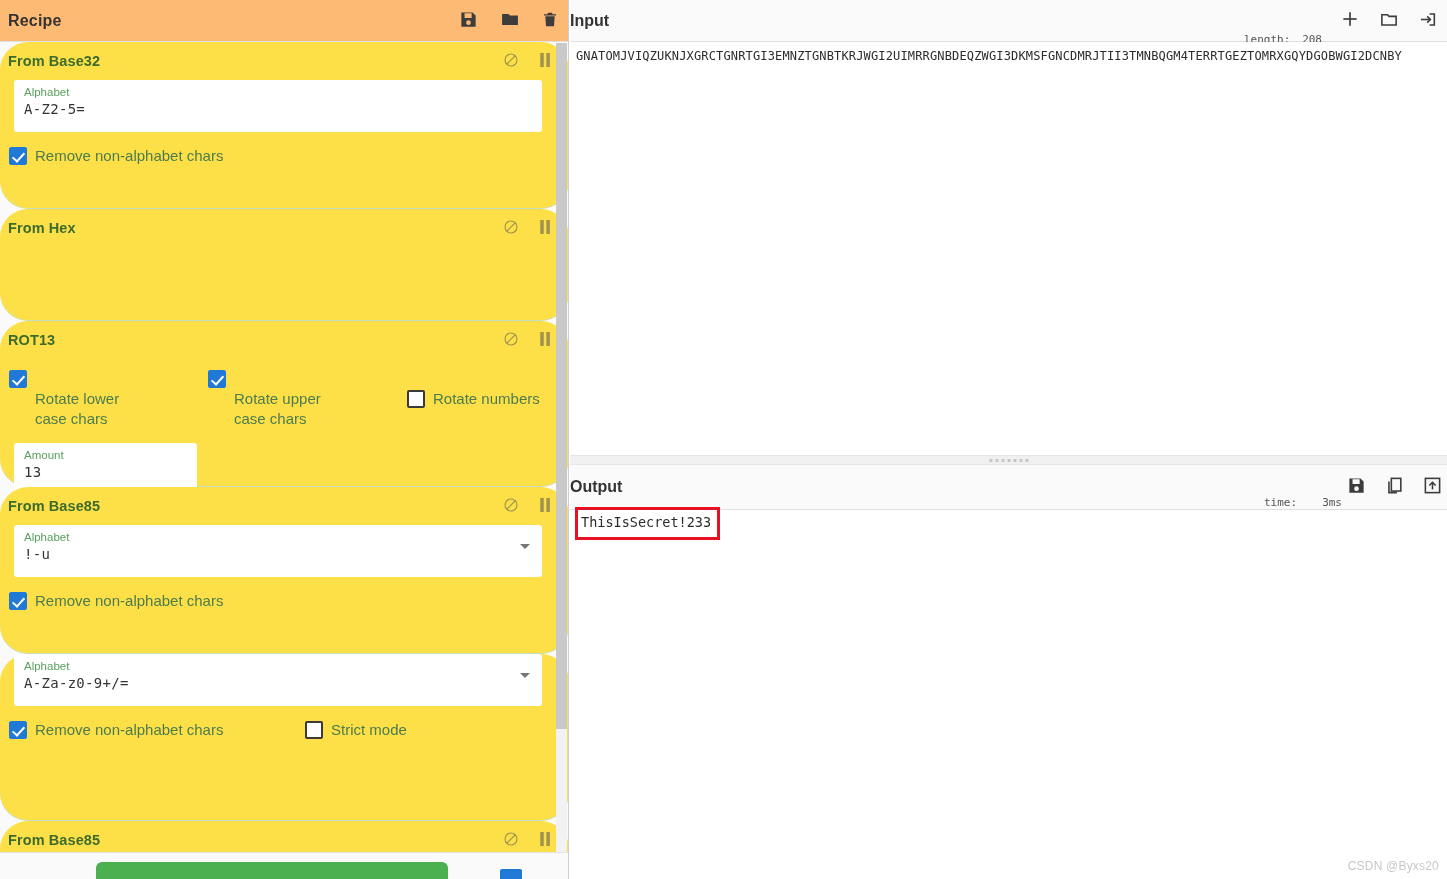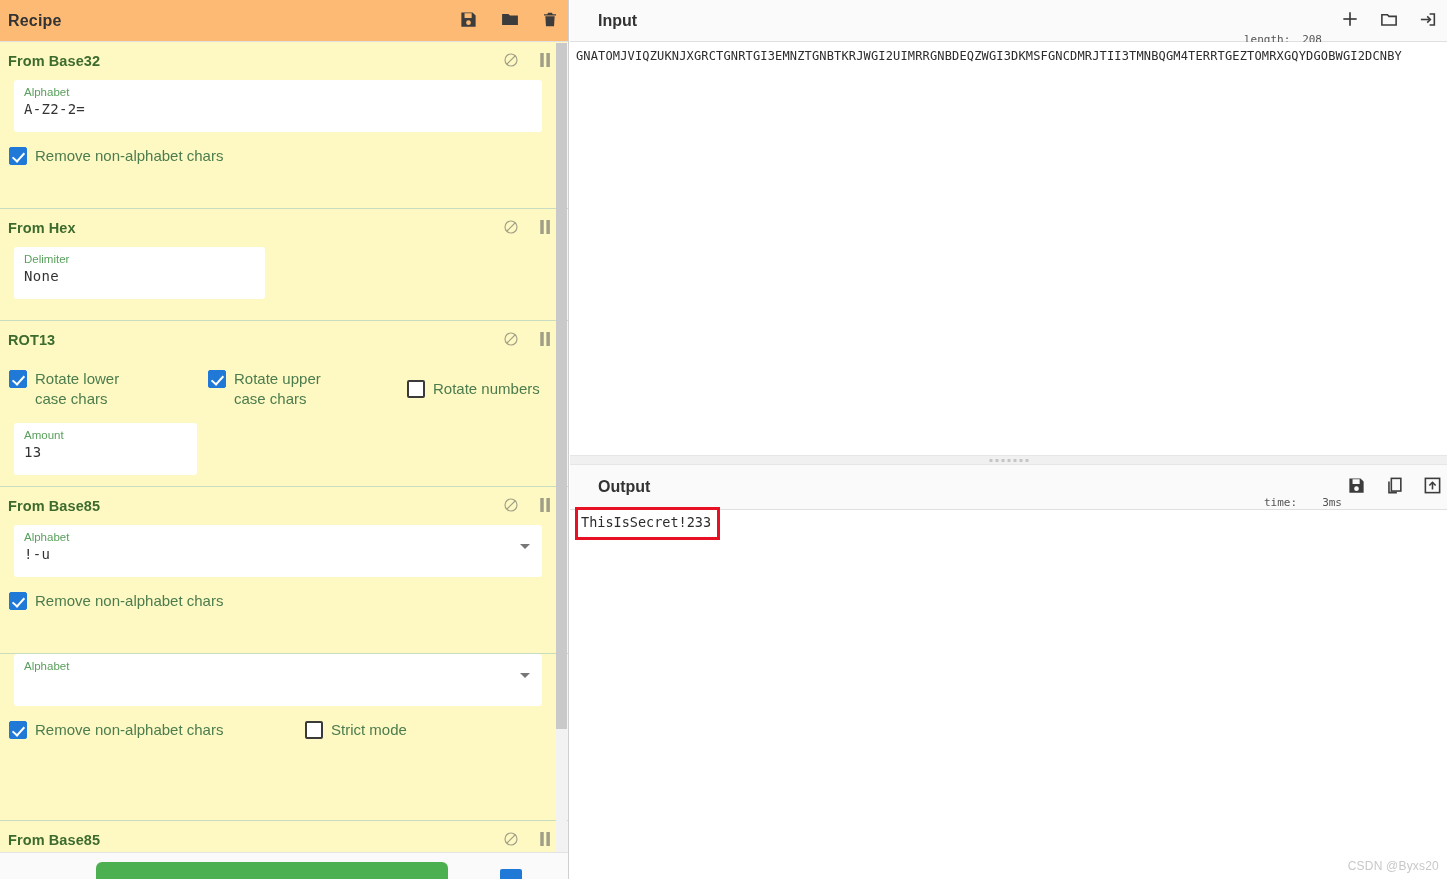--- a/index.html
+++ b/index.html
@@ -39,23 +39,24 @@
   .title-icons .ic { cursor: pointer; display: block; }
 
   #recipe-list {
     position: absolute; left: 0; top: 42px;
     width: 569px; height: 810px;
     overflow: hidden;
     background: #fafafa;
   }
   .op {
     position: relative;
-    background: #fef9c3;
+    background: #fde047;
     border-bottom: 1px solid #c7dcc0;
     padding: 0 0 14px 0;
+    border-radius: 28px;
   }
   .op-head {
     position: relative;
     height: 38px;
     display: flex; align-items: center;
     padding-left: 8px;
   }
   .op-name {
     font-size: 14.5px; font-weight: bold;
     color: #3d6b2e;
@@ -107,21 +108,21 @@
     content: "";
     position: absolute; left: 5px; top: 2px;
     width: 5px; height: 10px;
     border: solid #fff; border-width: 0 2px 2px 0;
     transform: rotate(42deg);
   }
   .chk .lbl {
     font-size: 15px; color: #4c7c4e; margin-left: 8px;
     line-height: 20px;
   }
-  .chk.two-line .lbl { width: 110px; }
+  .chk.two-line .lbl { width: 110px; margin-top: 20px; }
 
   
   #bake-bar {
     position: absolute; left: 0; bottom: 0;
     width: 569px; height: 27px;
     background: #fafafa;
     border-top: 1px solid #e3e3e3;
   }
   #bake-button {
     position: absolute; left: 96px; top: 9px;
@@ -155,21 +156,21 @@
   #output-panel { position: absolute; left: 0; top: 465px; width: 877px; height: 414px; }
 
   .io-head {
     position: relative; height: 42px;
     background: #fafafa;
     border-bottom: 1px solid #e0e0e0;
     display: flex; align-items: center;
   }
   .io-title {
     font-size: 16px; font-weight: bold; color: #333;
-    padding-left: 28px;
+    padding-left: 0;
   }
   .io-meta {
     position: absolute;
     font-family: "DejaVu Sans Mono", monospace;
     font-size: 11px; color: #555;
     line-height: 13px; text-align: right;
     white-space: pre;
   }
   .meta-row { display: block; }
   .meta-row .lab { display: inline-block; width: 52px; text-align: left; }
@@ -276,21 +277,21 @@
             <span class="ic">
               <svg width="11" height="14" viewBox="0 0 12 16" fill="#555">
                 <rect x="0" y="0" width="4" height="16"></rect>
                   <rect x="7" y="0" width="4" height="16"></rect>
               </svg>
             </span>
           </span>
         </div>
         <div class="field w-full">
           <div class="field-label">Alphabet</div>
-          <div class="field-value">A-Z2-2=</div>
+          <div class="field-value">A-Z2-5=</div>
         </div>
         <div class="checks">
           <label class="chk">
             <span class="box on"></span>
             <span class="lbl">Remove non-alphabet chars</span>
           </label>
         </div>
       </div>
 
       <div class="op" style="height:112px;">
@@ -304,24 +305,20 @@
               </svg>
             </span>
             <span class="ic">
               <svg width="11" height="14" viewBox="0 0 12 16" fill="#555">
                 <rect x="0" y="0" width="4" height="16"></rect>
                   <rect x="7" y="0" width="4" height="16"></rect>
               </svg>
             </span>
           </span>
         </div>
-        <div class="field w-hex">
-          <div class="field-label">Delimiter</div>
-          <div class="field-value">None</div>
-        </div>
       </div>
 
       <div class="op" style="height:166px;">
         <div class="op-head">
           <span class="op-name">ROT13</span>
           <span class="op-icons">
             <span class="ic">
               <svg width="16" height="16" viewBox="0 0 24 24" fill="none" stroke="#555" stroke-width="1.7">
                 <circle cx="12" cy="12" r="9"></circle>
                   <line x1="5.6" y1="18.4" x2="18.4" y2="5.6"></line>
@@ -382,20 +379,21 @@
           <label class="chk">
             <span class="box on"></span>
             <span class="lbl">Remove non-alphabet chars</span>
           </label>
         </div>
       </div>
 
       <div class="op" style="height:167px;">
         <div class="field w-full">
           <div class="field-label">Alphabet</div>
+          <div class="field-value">A-Za-z0-9+/=</div>
           <span class="caret"></span>
         </div>
         <div class="checks">
           <label class="chk" style="width:296px;">
             <span class="box on"></span>
             <span class="lbl">Remove non-alphabet chars</span>
           </label>
           <label class="chk">
             <span class="box off"></span>
             <span class="lbl">Strict mode</span>

